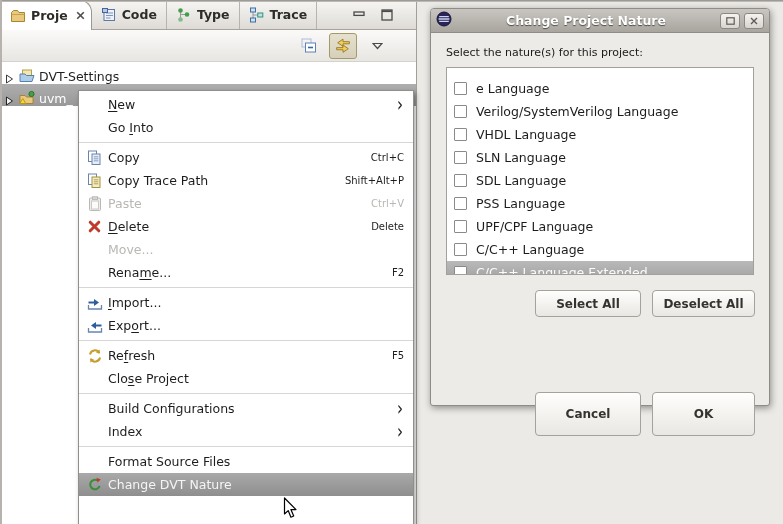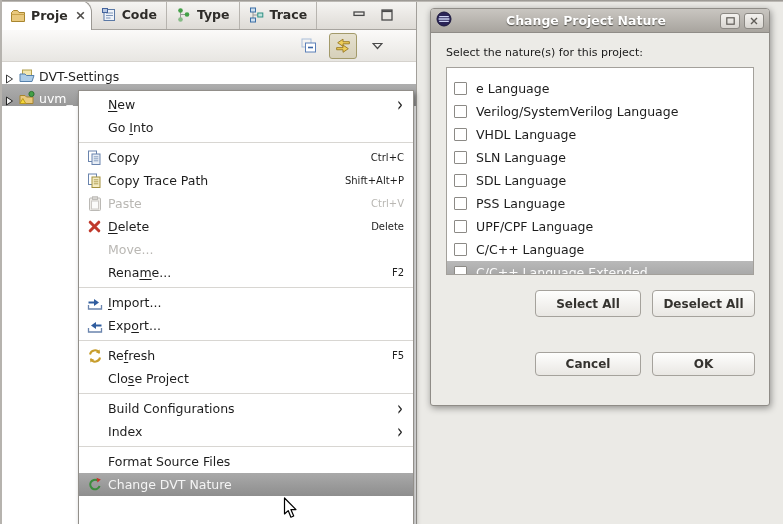--- a/index.html
+++ b/index.html
@@ -53,21 +53,21 @@
   .dlg-prompt{margin:13px 15px 8px;font-size:11px;color:#1b1b1b;}
   .listbox{margin:0 15px;height:208px;background:#fff;border:1px solid #a3a09b;padding-top:9px;overflow:hidden;}
   .lrow{height:23px;display:flex;align-items:center;gap:9px;padding-left:7px;font-size:12.5px;color:#1c1c1c;}
   .cb{width:13px;height:13px;background:#fff;border:1px solid #8c8a86;border-radius:1px;flex:none;}
   .lrow.hl{background:linear-gradient(#b9b9b9,#9d9d9d);color:#fbfbfb;}
   .btnrow{display:flex;justify-content:flex-end;gap:11px;margin:15px 14px 0;}
   .btnrow.second{margin-top:35px;}
   .btn{height:27px;border:1px solid #a5a29c;border-radius:4px;background:linear-gradient(#fefefd,#e9e7e3);
     font-family:inherit;font-size:12px;font-weight:700;color:#35332f;padding:0 10px;}
   .btn.w1{width:106px;} .btn.w2{width:103px;}
-  .btnrow.second .btn{height:24px;}
+  .btnrow.second .btn{height:44px;margin-top:40px;}
 
   .cursor{position:absolute;left:283px;top:497px;z-index:60;}
 </style>
 </head>
 <body>
 
 <div class="screen">
 
   <div class="panel">
 

